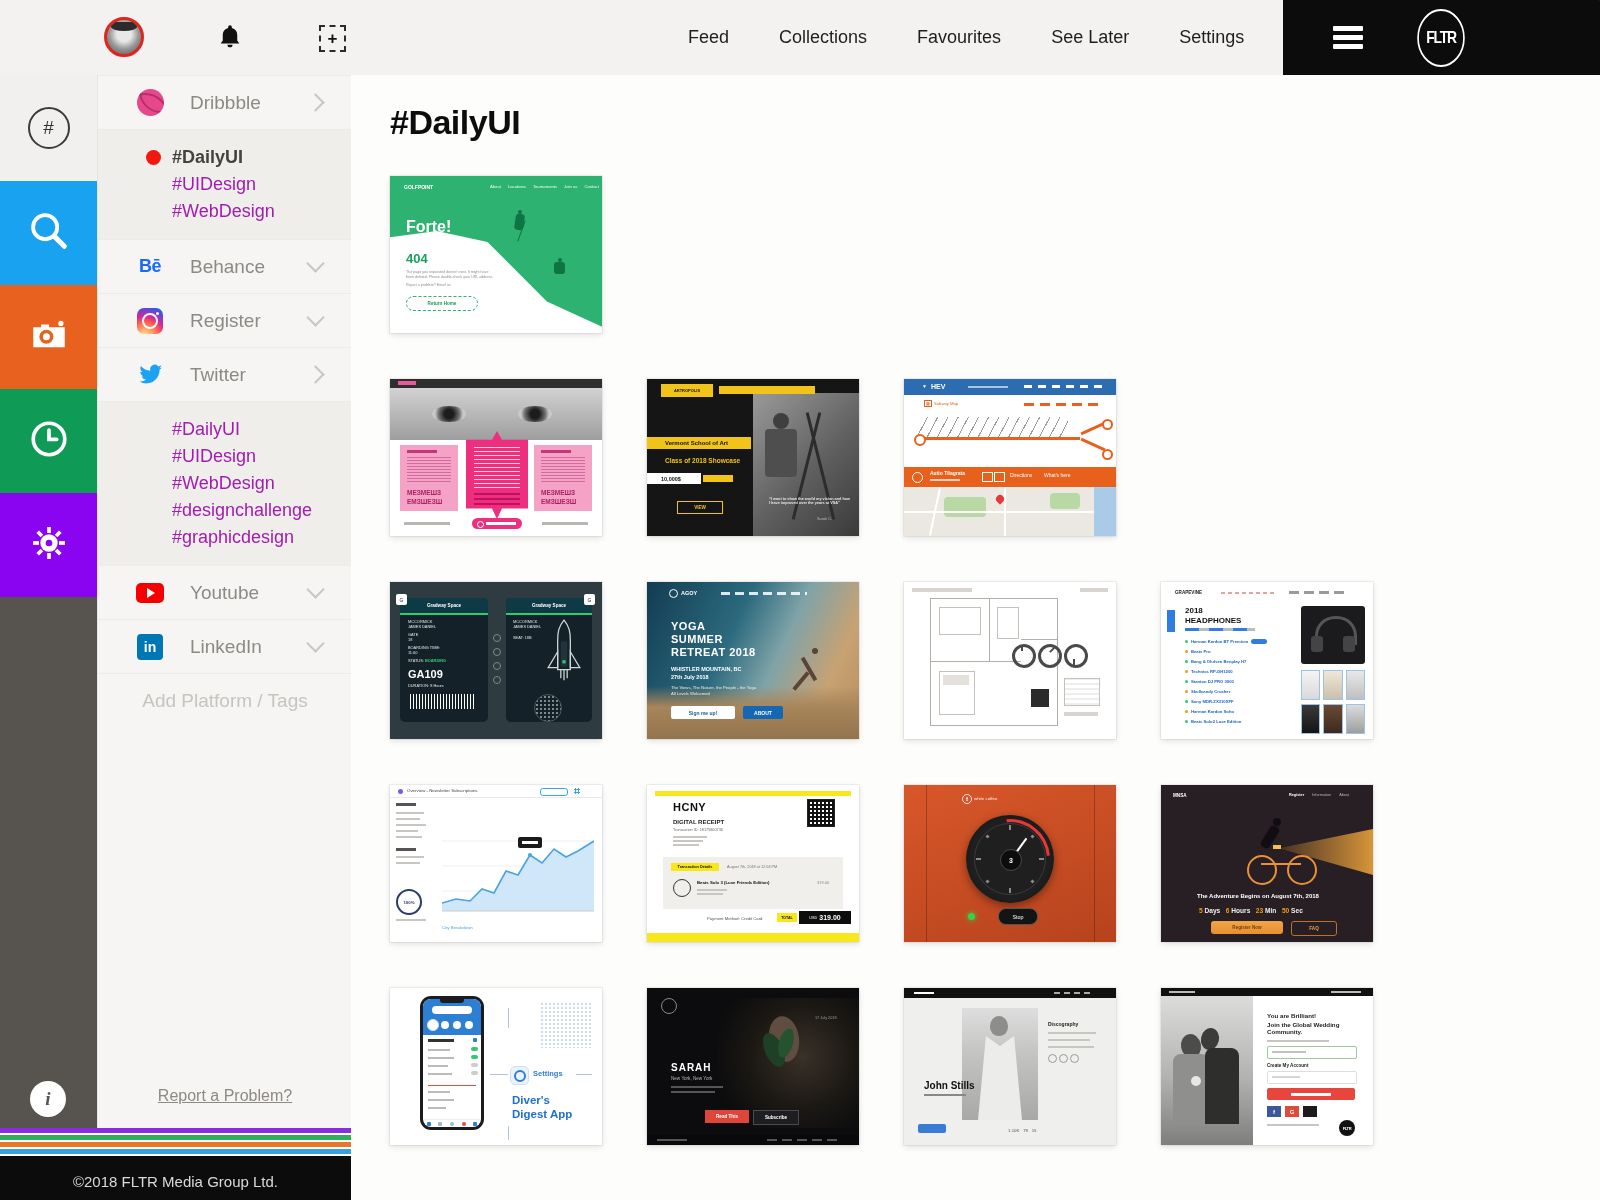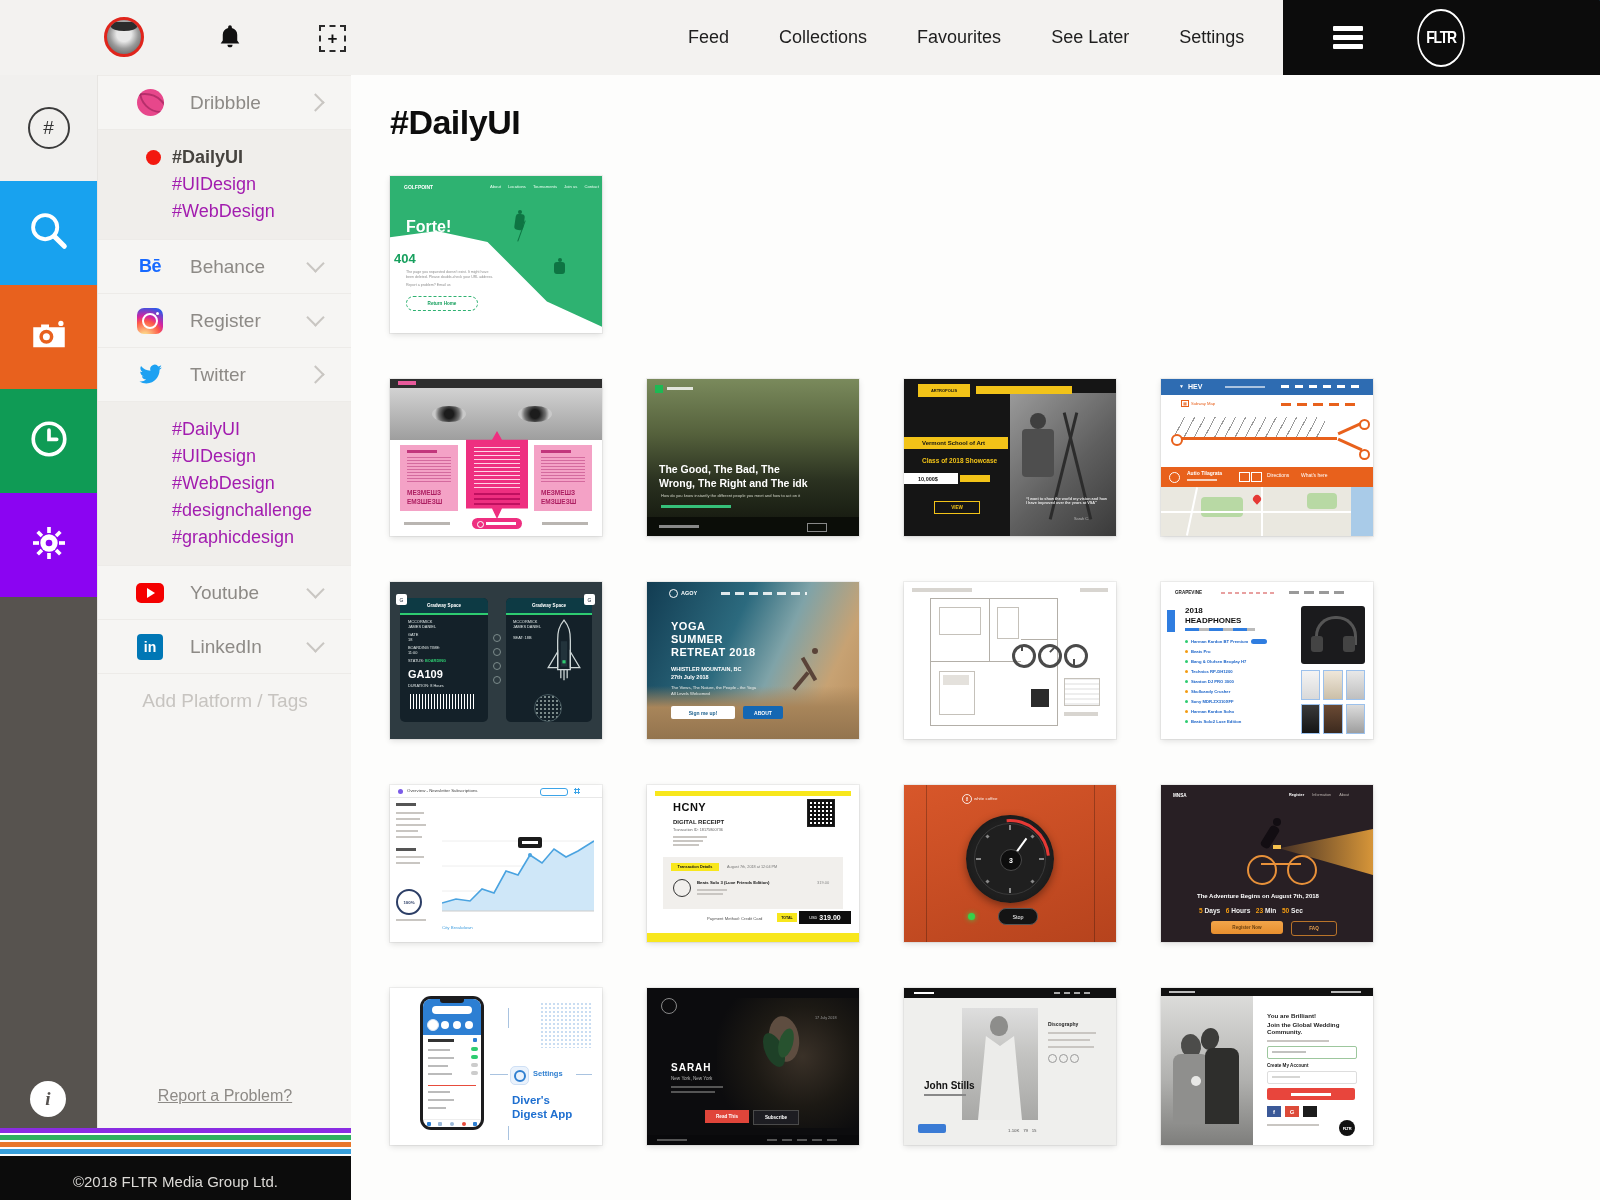--- a/index.html
+++ b/index.html
@@ -269,21 +269,21 @@
         <div class="abs" style="left:0;top:0;width:212px;height:157px;background:#2eb271;clip-path:polygon(0 0,100% 0,100% 96%,74% 80%,46% 42%,22% 35%,0 39%)"></div>
         <div class="t b" style="left:14px;top:9px;color:#fff;font-size:5px">GOLFPOINT</div>
         <div class="t" style="left:100px;top:9px;color:#eafff2;font-size:4.2px;display:flex;gap:7px">
           <span>About</span>
           <span>Locations</span>
           <span>Tournaments</span>
           <span>Join us</span>
           <span>Contact</span>
         </div>
         <div class="t b" style="left:16px;top:42px;color:#fff;font-size:16px">Forte!</div>
-        <div class="t b" style="left:4px;top:76px;color:#17a05e;font-size:13px">404</div>
+        <div class="t b" style="left:16px;top:76px;color:#17a05e;font-size:13px">404</div>
         <div class="t" style="left:16px;top:94px;color:#8d8d8d;font-size:3.6px">The page you requested doesn't exist. It might have</div>
         <div class="t" style="left:16px;top:99px;color:#8d8d8d;font-size:3.6px">been deleted. Please double-check your URL address.</div>
         <div class="t" style="left:16px;top:107px;color:#8d8d8d;font-size:3.6px">Report a problem? Email us</div>
         <div class="t b pill" style="left:16px;top:120px;width:70px;height:13px;line-height:13px;border:1px dashed #2eb271;color:#17a05e;font-size:4.6px;background:#fff">Return Home</div>
         <div class="abs" style="left:128px;top:34px;width:4px;height:4px;border-radius:50%;background:#0e7443"></div>
         <div class="abs" style="left:125px;top:38px;width:9px;height:16px;border-radius:3px;background:#0e7443;transform:rotate(8deg)"></div>
         <div class="abs" style="left:131px;top:44px;width:1px;height:22px;background:#0e7443;transform:rotate(20deg)"></div>
         <div class="abs" style="left:168px;top:82px;width:4px;height:4px;border-radius:50%;background:#0e7443"></div>
         <div class="abs" style="left:164px;top:86px;width:11px;height:12px;border-radius:3px;background:#0e7443"></div>
       </div>
@@ -315,33 +315,20 @@
           <div class="abs" style="left:8px;top:62px;width:46px;height:12px;background:repeating-linear-gradient(#c01060 0 2px,transparent 2px 5px)"></div>
         </div>
         <div class="abs" style="left:14px;top:143px;width:46px;height:3px;background:#b9b5b1"></div>
         <div class="abs" style="left:152px;top:143px;width:46px;height:3px;background:#b9b5b1"></div>
         <div class="pill abs" style="left:82px;top:139px;width:50px;height:11px;background:#ee2f80">
           <span class="abs" style="left:5px;top:3px;width:5px;height:5px;border:1px solid #fff;border-radius:50%"></span>
           <span class="abs" style="left:14px;top:4px;width:30px;height:3px;background:#fff"></span>
         </div>
       </div>
 
-      <div class="card">
-        <div class="abs" style="inset:0;background:linear-gradient(180deg,#7a8a5c 0%,#55613c 35%,#2a3120 65%,#10130b 100%)"></div>
-        <div class="abs" style="left:8px;top:6px;width:8px;height:8px;background:#1db954"></div>
-        <div class="abs" style="left:20px;top:8px;width:26px;height:3px;background:rgba(255,255,255,.8)"></div>
-        <div class="t b" style="left:12px;top:84px;color:#fff;font-size:10.5px">The Good, The Bad, The</div>
-        <div class="t b" style="left:12px;top:98px;color:#fff;font-size:10.5px">Wrong, The Right and The idk</div>
-        <div class="t" style="left:14px;top:115px;color:#cfd2c5;font-size:4.1px">How do you know instantly the different people you meet and how to act on it</div>
-        <div class="abs" style="left:14px;top:126px;width:70px;height:3px;background:#36c07a"></div>
-        <div class="abs" style="left:0;top:138px;width:212px;height:19px;background:#0b0d08">
-          <div class="abs" style="left:12px;top:8px;width:40px;height:3px;background:#888"></div>
-          <div class="abs" style="left:160px;top:6px;width:18px;height:7px;border:1px solid #888"></div>
-        </div>
-      </div>
 
       <div class="card" style="background:#151515">
         <div class="abs" style="left:106px;top:14px;width:106px;height:143px;background:linear-gradient(135deg,#9a9a9a 0%,#5f5f5f 55%,#3a3a3a 100%)">
           <div class="abs" style="left:52px;top:18px;width:3px;height:110px;background:#2c2c2c;transform:rotate(14deg)"></div>
           <div class="abs" style="left:66px;top:18px;width:3px;height:110px;background:#2c2c2c;transform:rotate(-14deg)"></div>
           <div class="abs" style="left:20px;top:20px;width:16px;height:16px;border-radius:50%;background:#3f3f3f"></div>
           <div class="abs" style="left:12px;top:36px;width:32px;height:48px;background:#4e4e4e;border-radius:4px"></div>
         </div>
         <div class="abs" style="left:14px;top:5px;width:52px;height:13px;background:#f2c318;display:flex;align-items:center;justify-content:center">
           <span class="b" style="font-size:4px;color:#111">ARTROPOLIS</span>

